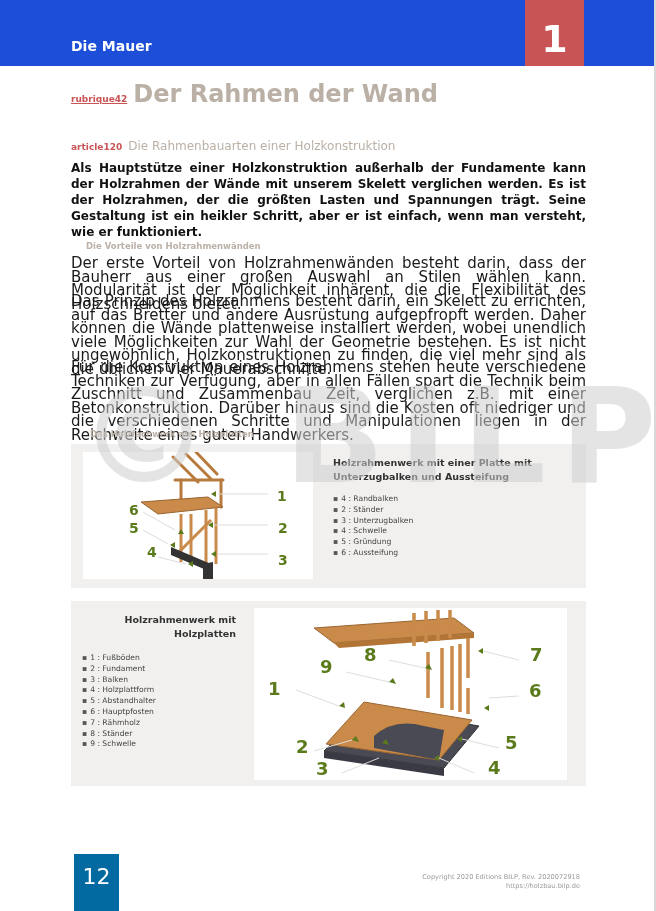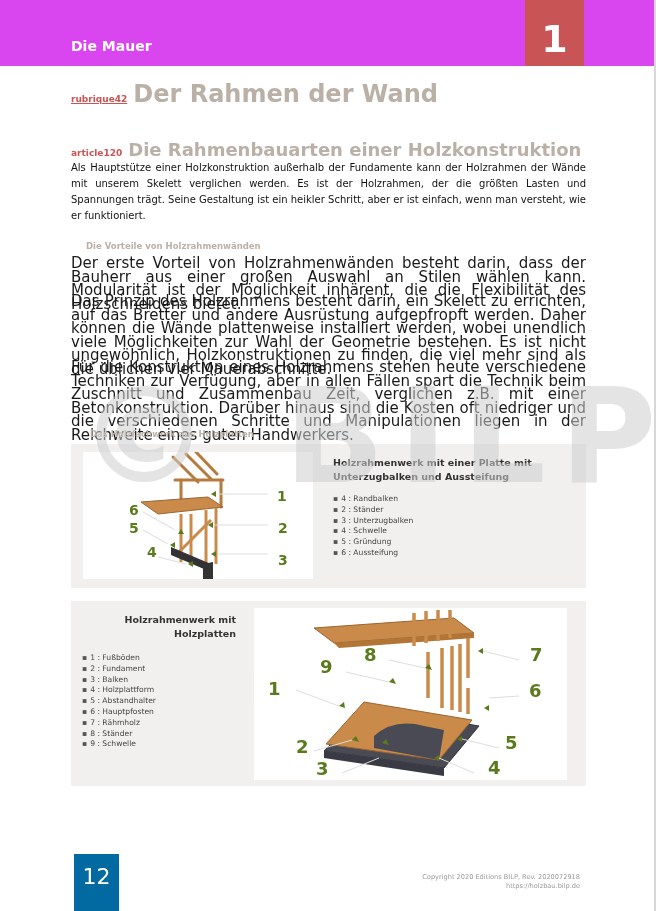--- a/index.html
+++ b/index.html
@@ -1,34 +1,34 @@
 <!DOCTYPE html>
 <html><head>
 <meta charset="utf-8">
 <style>
   * { box-sizing: border-box; margin: 0; padding: 0; }
   html, body { width: 656px; height: 911px; background: #ffffff; overflow: hidden; }
   body { position: relative; font-family: "DejaVu Sans", sans-serif; color: #111; }
 
   .page-edge { position: absolute; right: 0; top: 0; width: 2px; height: 911px; background: #d8d8d8; }
 
-  .header-bar { position: absolute; left: 0; top: 0; width: 654px; height: 66px; background: #d946ef; }
+  .header-bar { position: absolute; left: 0; top: 0; width: 654px; height: 66px; background: #1d4ed8; }
   .chapter-title { position: absolute; left: 71px; top: 38px; color: #fff; font-weight: bold; font-size: 14px; }
   .chapter-badge { position: absolute; left: 525px; top: 0; width: 59px; height: 66px; background: #c95456;
                    color: #fff; font-weight: bold; font-size: 38px; text-align: center; line-height: 78px; }
 
   .rubric { position: absolute; left: 71px; top: 80px; display: flex; align-items: baseline; }
   .rubric-tag { color: #c95456; font-weight: bold; font-size: 9px; margin-right: 6px; text-decoration: underline; }
   .rubric-title { color: #bbb0a6; font-weight: bold; font-size: 24px; }
 
   .article { position: absolute; left: 71px; top: 139px; display: flex; align-items: baseline; }
   .article-tag { color: #c95456; font-weight: bold; font-size: 9px; margin-right: 6px; }
-  .article-title { color: #bbb0a6; font-weight: bold; font-size: 18px; text-align: center; }
-
-  .lead { position: absolute; left: 71px; top: 160px; width: 515px; font-weight: normal; font-size: 10px;
+  .article-title { color: #bbb0a6; font-weight: normal; font-size: 12px; text-align: center; }
+
+  .lead { position: absolute; left: 71px; top: 160px; width: 515px; font-weight: bold; font-size: 12px;
           line-height: 16px; text-align: justify; color: #111; }
 
   .subhead { position: absolute; left: 71px; color: #bbb0a6; font-weight: bold; font-size: 8.5px; }
   .para { position: absolute; left: 71px; width: 515px; font-size: 15px; line-height: 13.5px;
           text-align: justify; color: #1a1a1a; }
 
   .watermark { position: absolute; left: 78px; top: 370px; color: rgba(205,205,205,0.55); font-weight: bold;
                font-size: 132px; letter-spacing: 14px; line-height: 1; pointer-events: none; white-space: nowrap; }
 
   .fig-box { position: absolute; left: 71px; width: 515px; background: #f1f0ef; }

